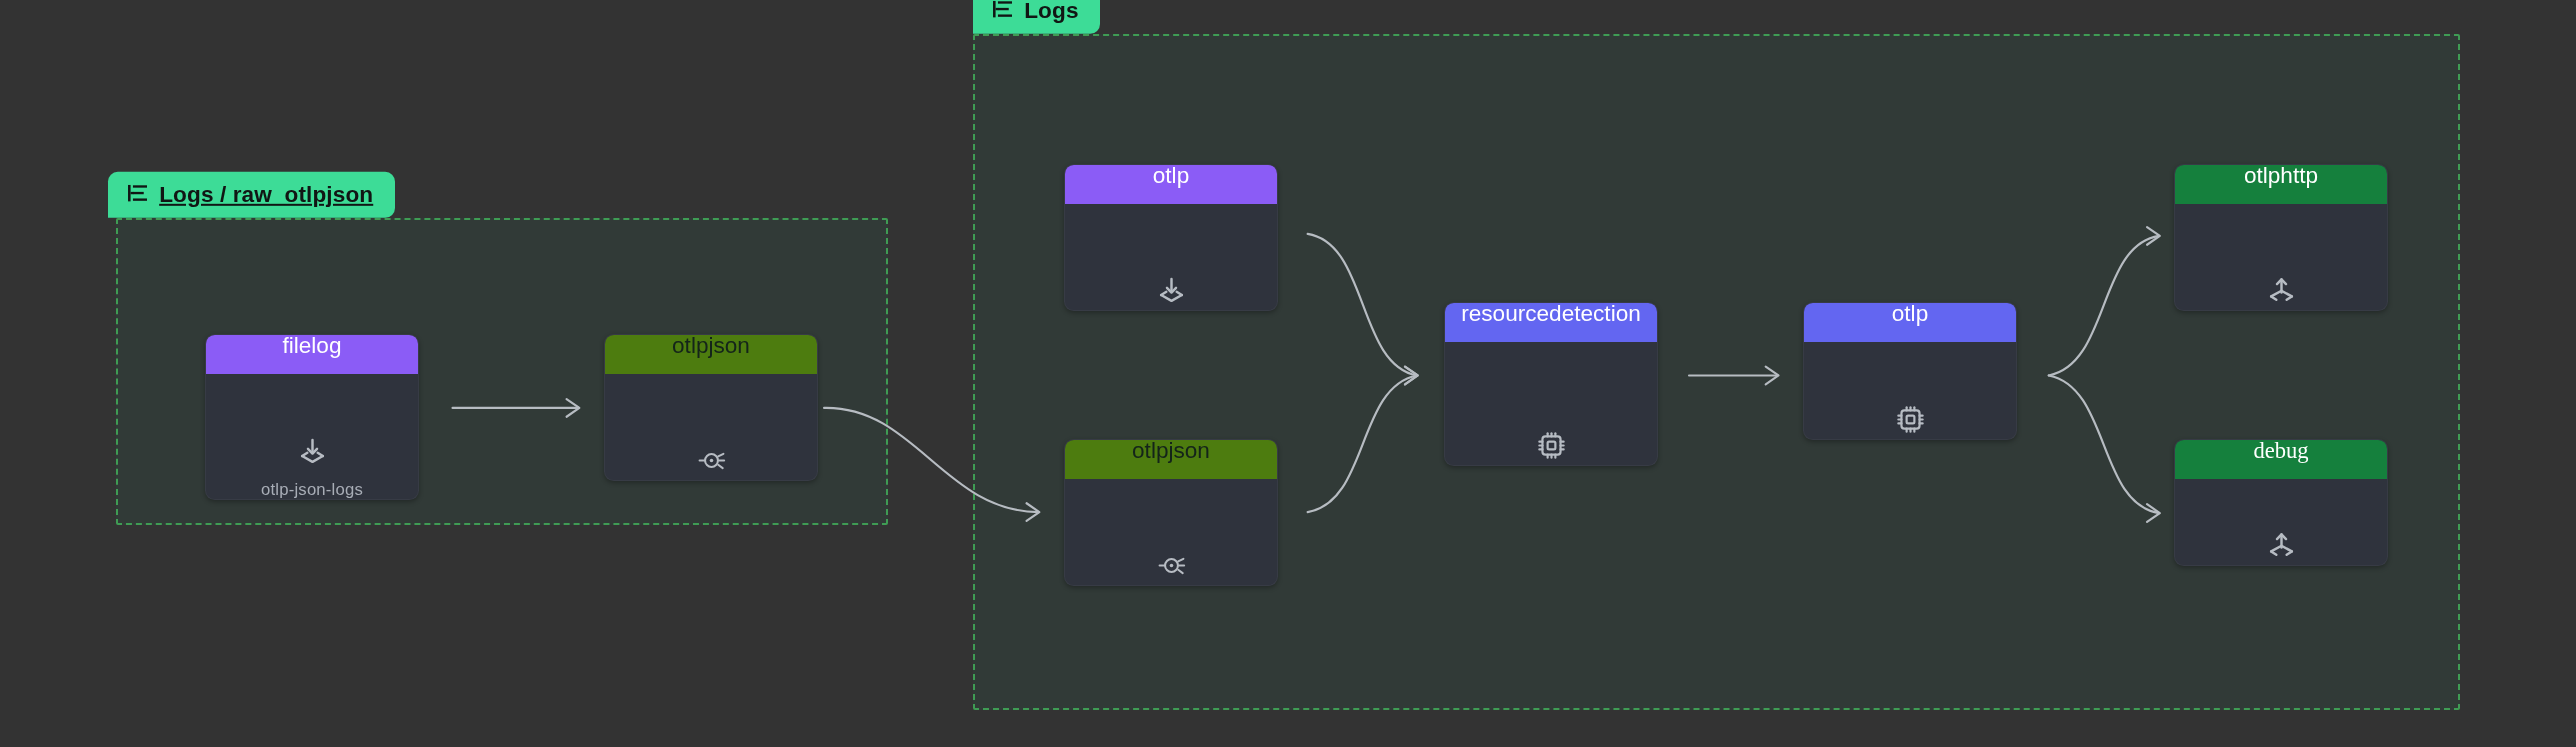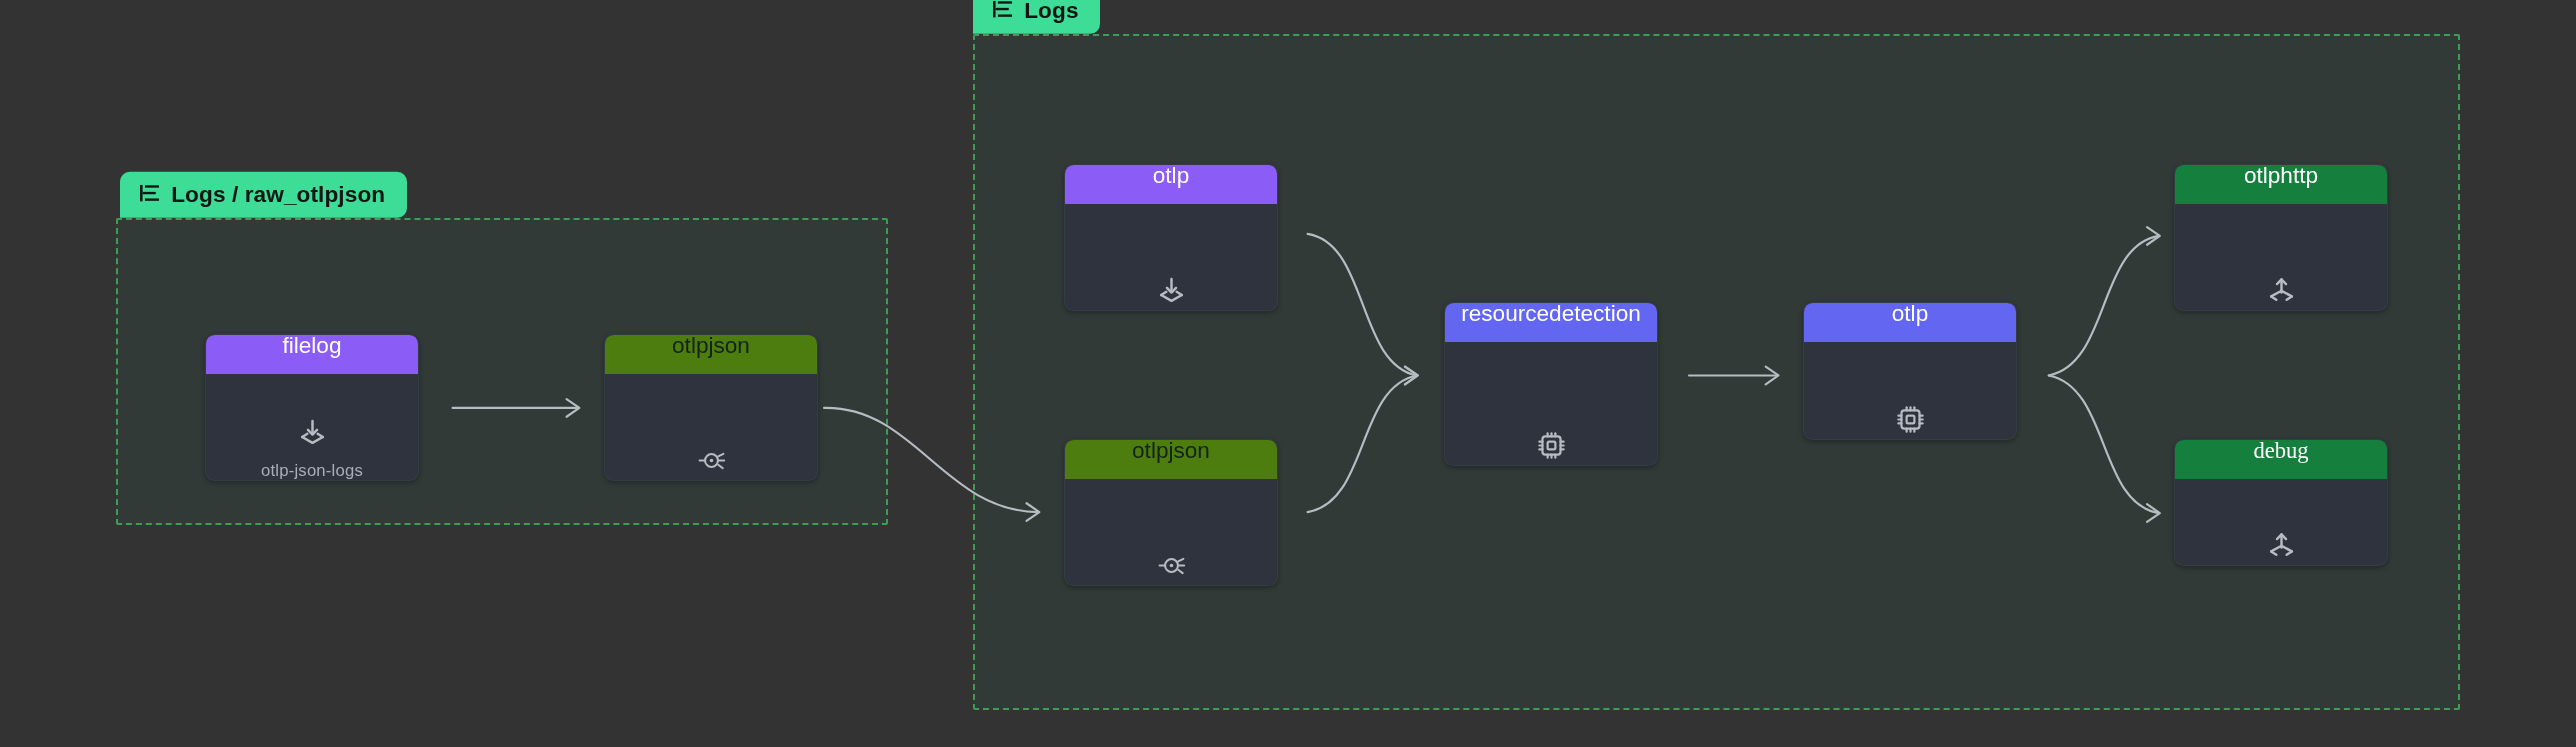--- a/index.html
+++ b/index.html
@@ -110,21 +110,21 @@
     stroke-linejoin: round;
   }
 </style>
 </head>
 <body>
 
 <div id="canvas">
 
   <div class="group" style="left:116px; top:218px; width:772px; height:307px;"></div>
 
-  <div class="group-badge" style="left:120px; top:218px; transform:translateY(-100%);">
+  <div class="group-badge" style="left:108px; top:218px; transform:translateY(-100%);text-decoration:underline;">
     <span class="badge-icon">
       <svg width="19.7" height="16.7" viewBox="0 0 20 17" aria-hidden="true">
         <rect x="0" y="0" width="2.6" height="17" fill="#111614"></rect>
         <rect x="5" y="0.5" width="15" height="2.4" fill="#111614"></rect>
         <rect x="5" y="7.2" width="11" height="2.4" fill="#111614"></rect>
         <rect x="5" y="13.9" width="15" height="2.4" fill="#111614"></rect>
         <rect x="2.6" y="7.2" width="2.8" height="2.4" fill="#111614"></rect>
       </svg>
     </span>
     <span>Logs / raw_otlpjson</span>
@@ -176,21 +176,21 @@
       <path class="edge-path" d="M 2084 382 C 2146 370 2134 250 2196 240"></path>
       <path class="edge-head" d="M 2184 231 L 2197 240 L 2184 249"></path>
     </g>
 
     <g>
       <path class="edge-path" d="M 2084 382 C 2146 394 2134 512 2196 522"></path>
       <path class="edge-head" d="M 2184 513 L 2197 522 L 2184 531"></path>
     </g>
   </svg>
 
-  <div class="node kind-receiver" style="left:205px; top:334px; width:214px; height:147px;">
+  <div class="node kind-receiver" style="left:205px; top:334px; width:214px; height:166px;">
     <div class="node-header">
       <span>filelog</span>
     </div>
     <div class="node-body">
       <span class="node-icon">
         <svg width="31" height="31" viewBox="0 0 24 24" fill="none" stroke="#c3c8cf" stroke-width="1.9" stroke-linecap="round" stroke-linejoin="round">
           <path d="M12 3 L12 13"></path>
           <path d="M8.5 10 L12 13.6 L15.5 10"></path>
           <path d="M4 15.5 L12 20 L20 15.5"></path>
           <path d="M4 15.5 L8 13"></path>

